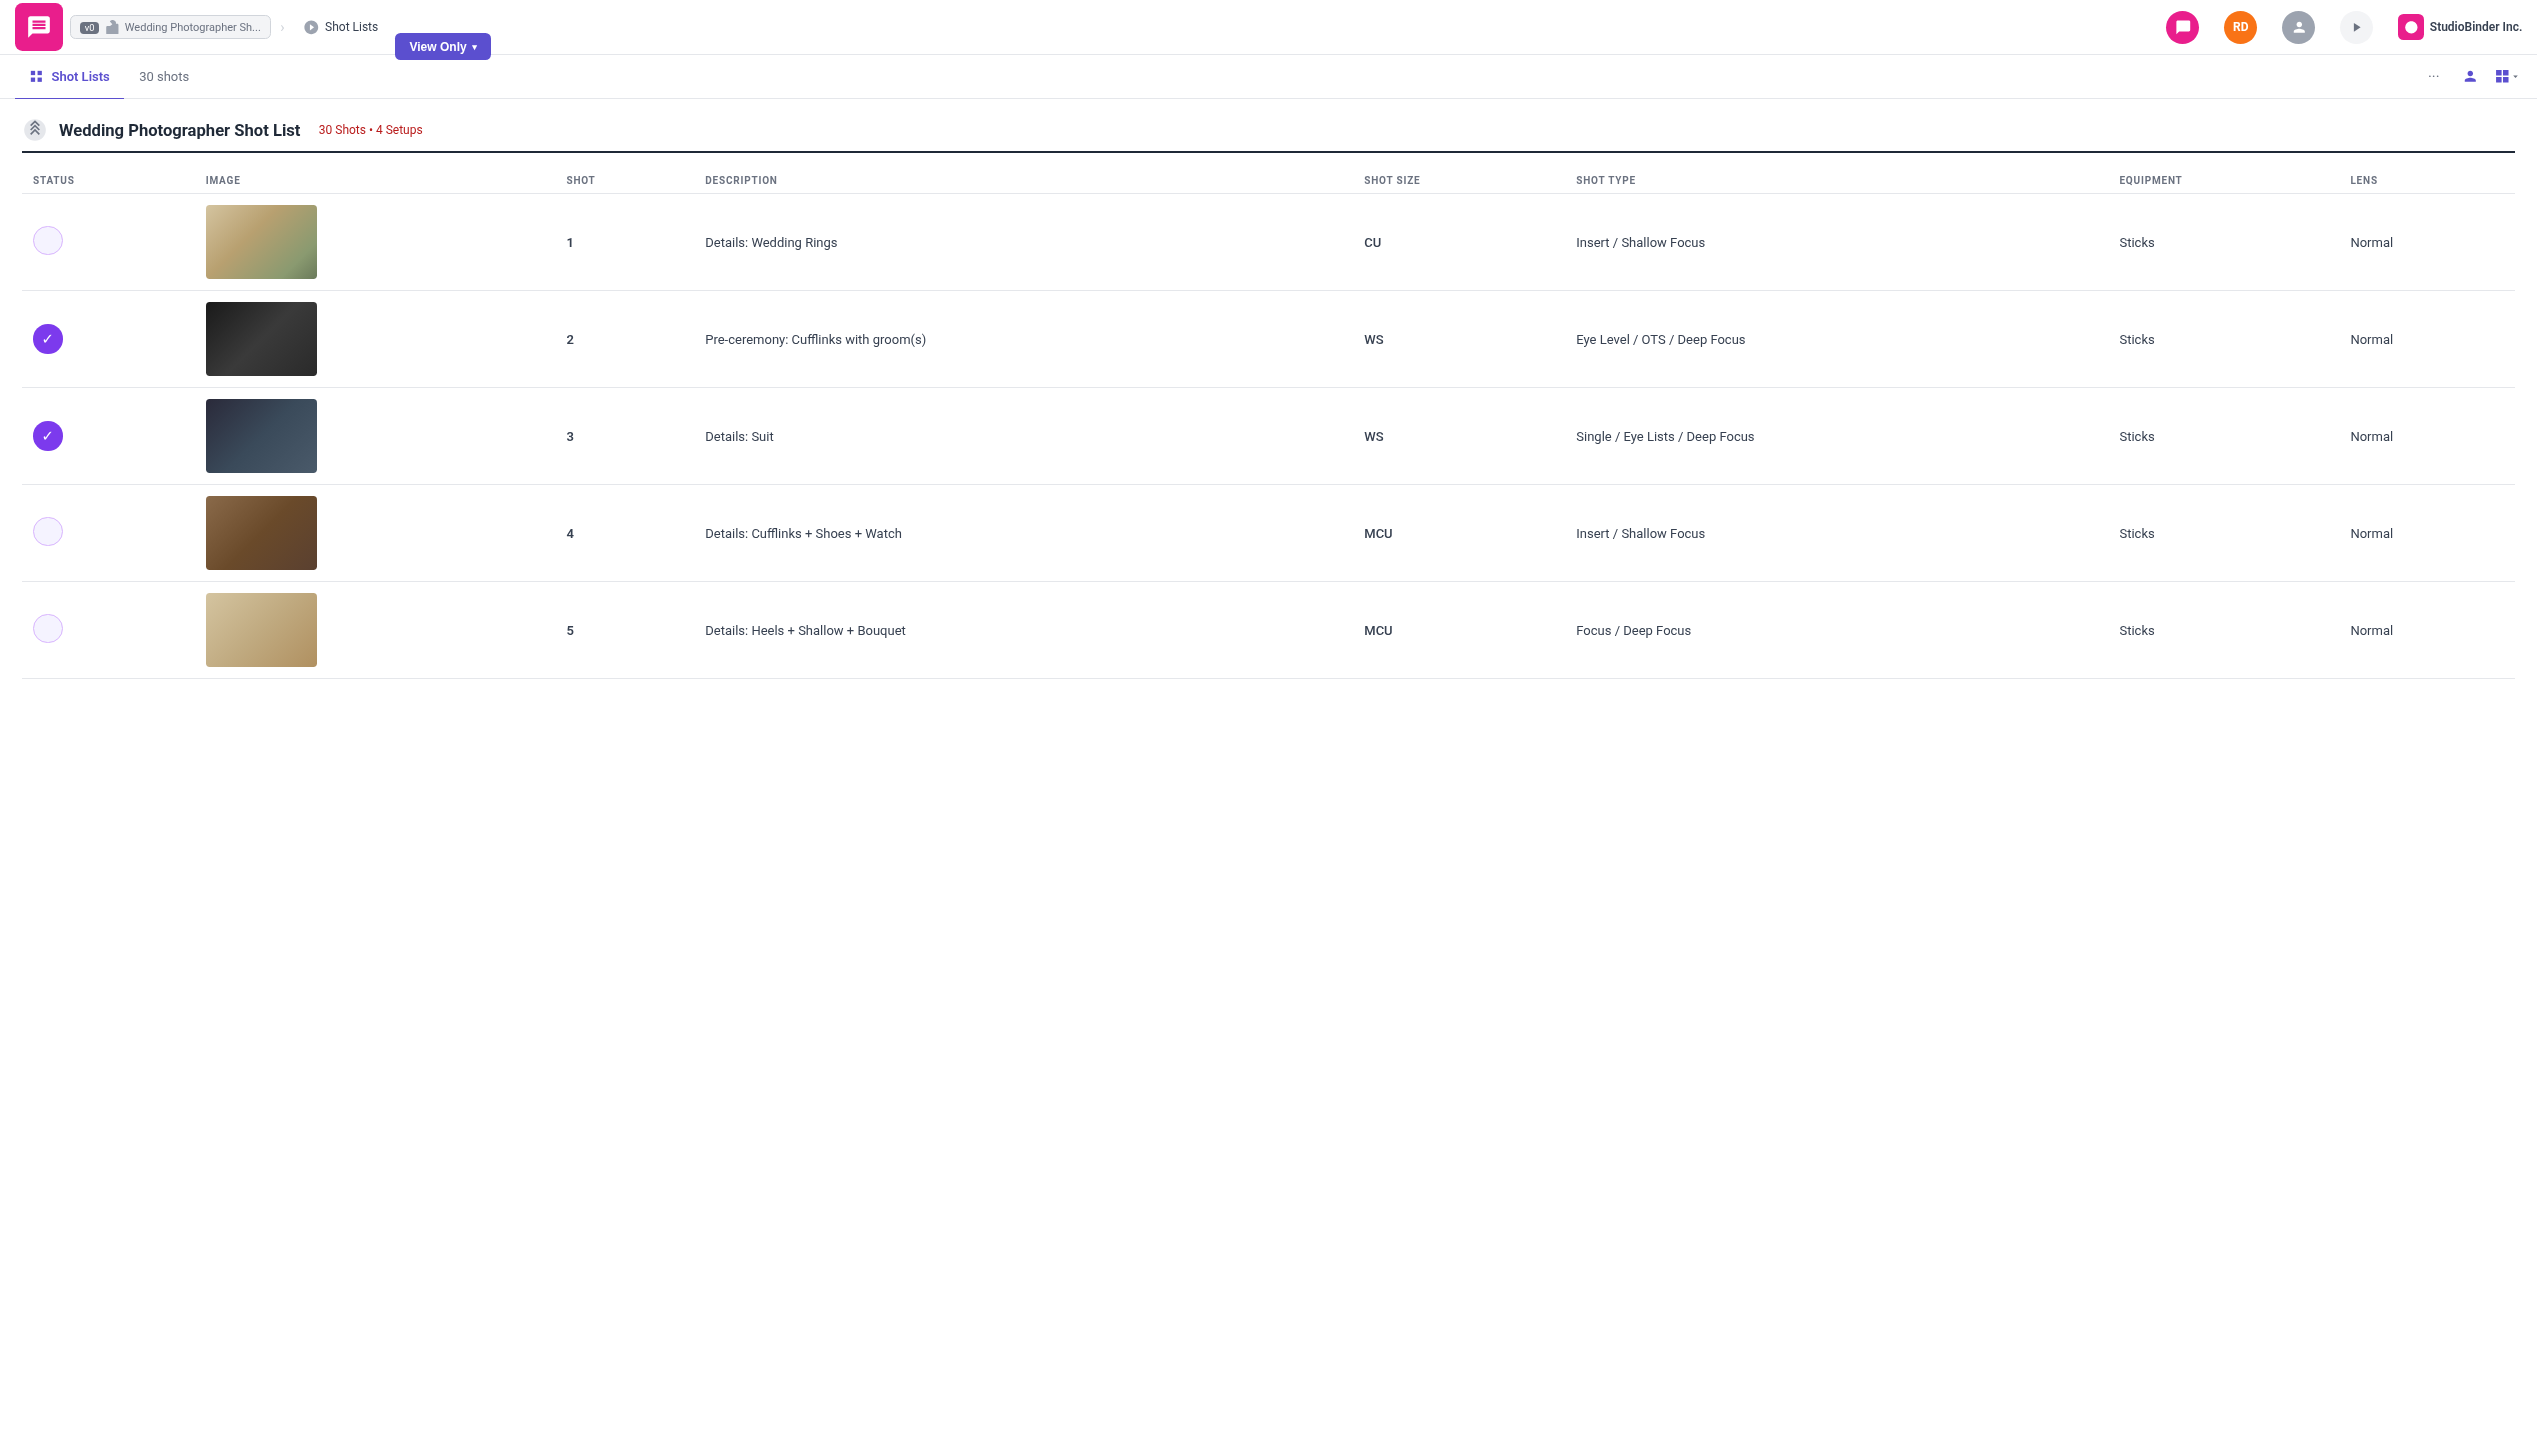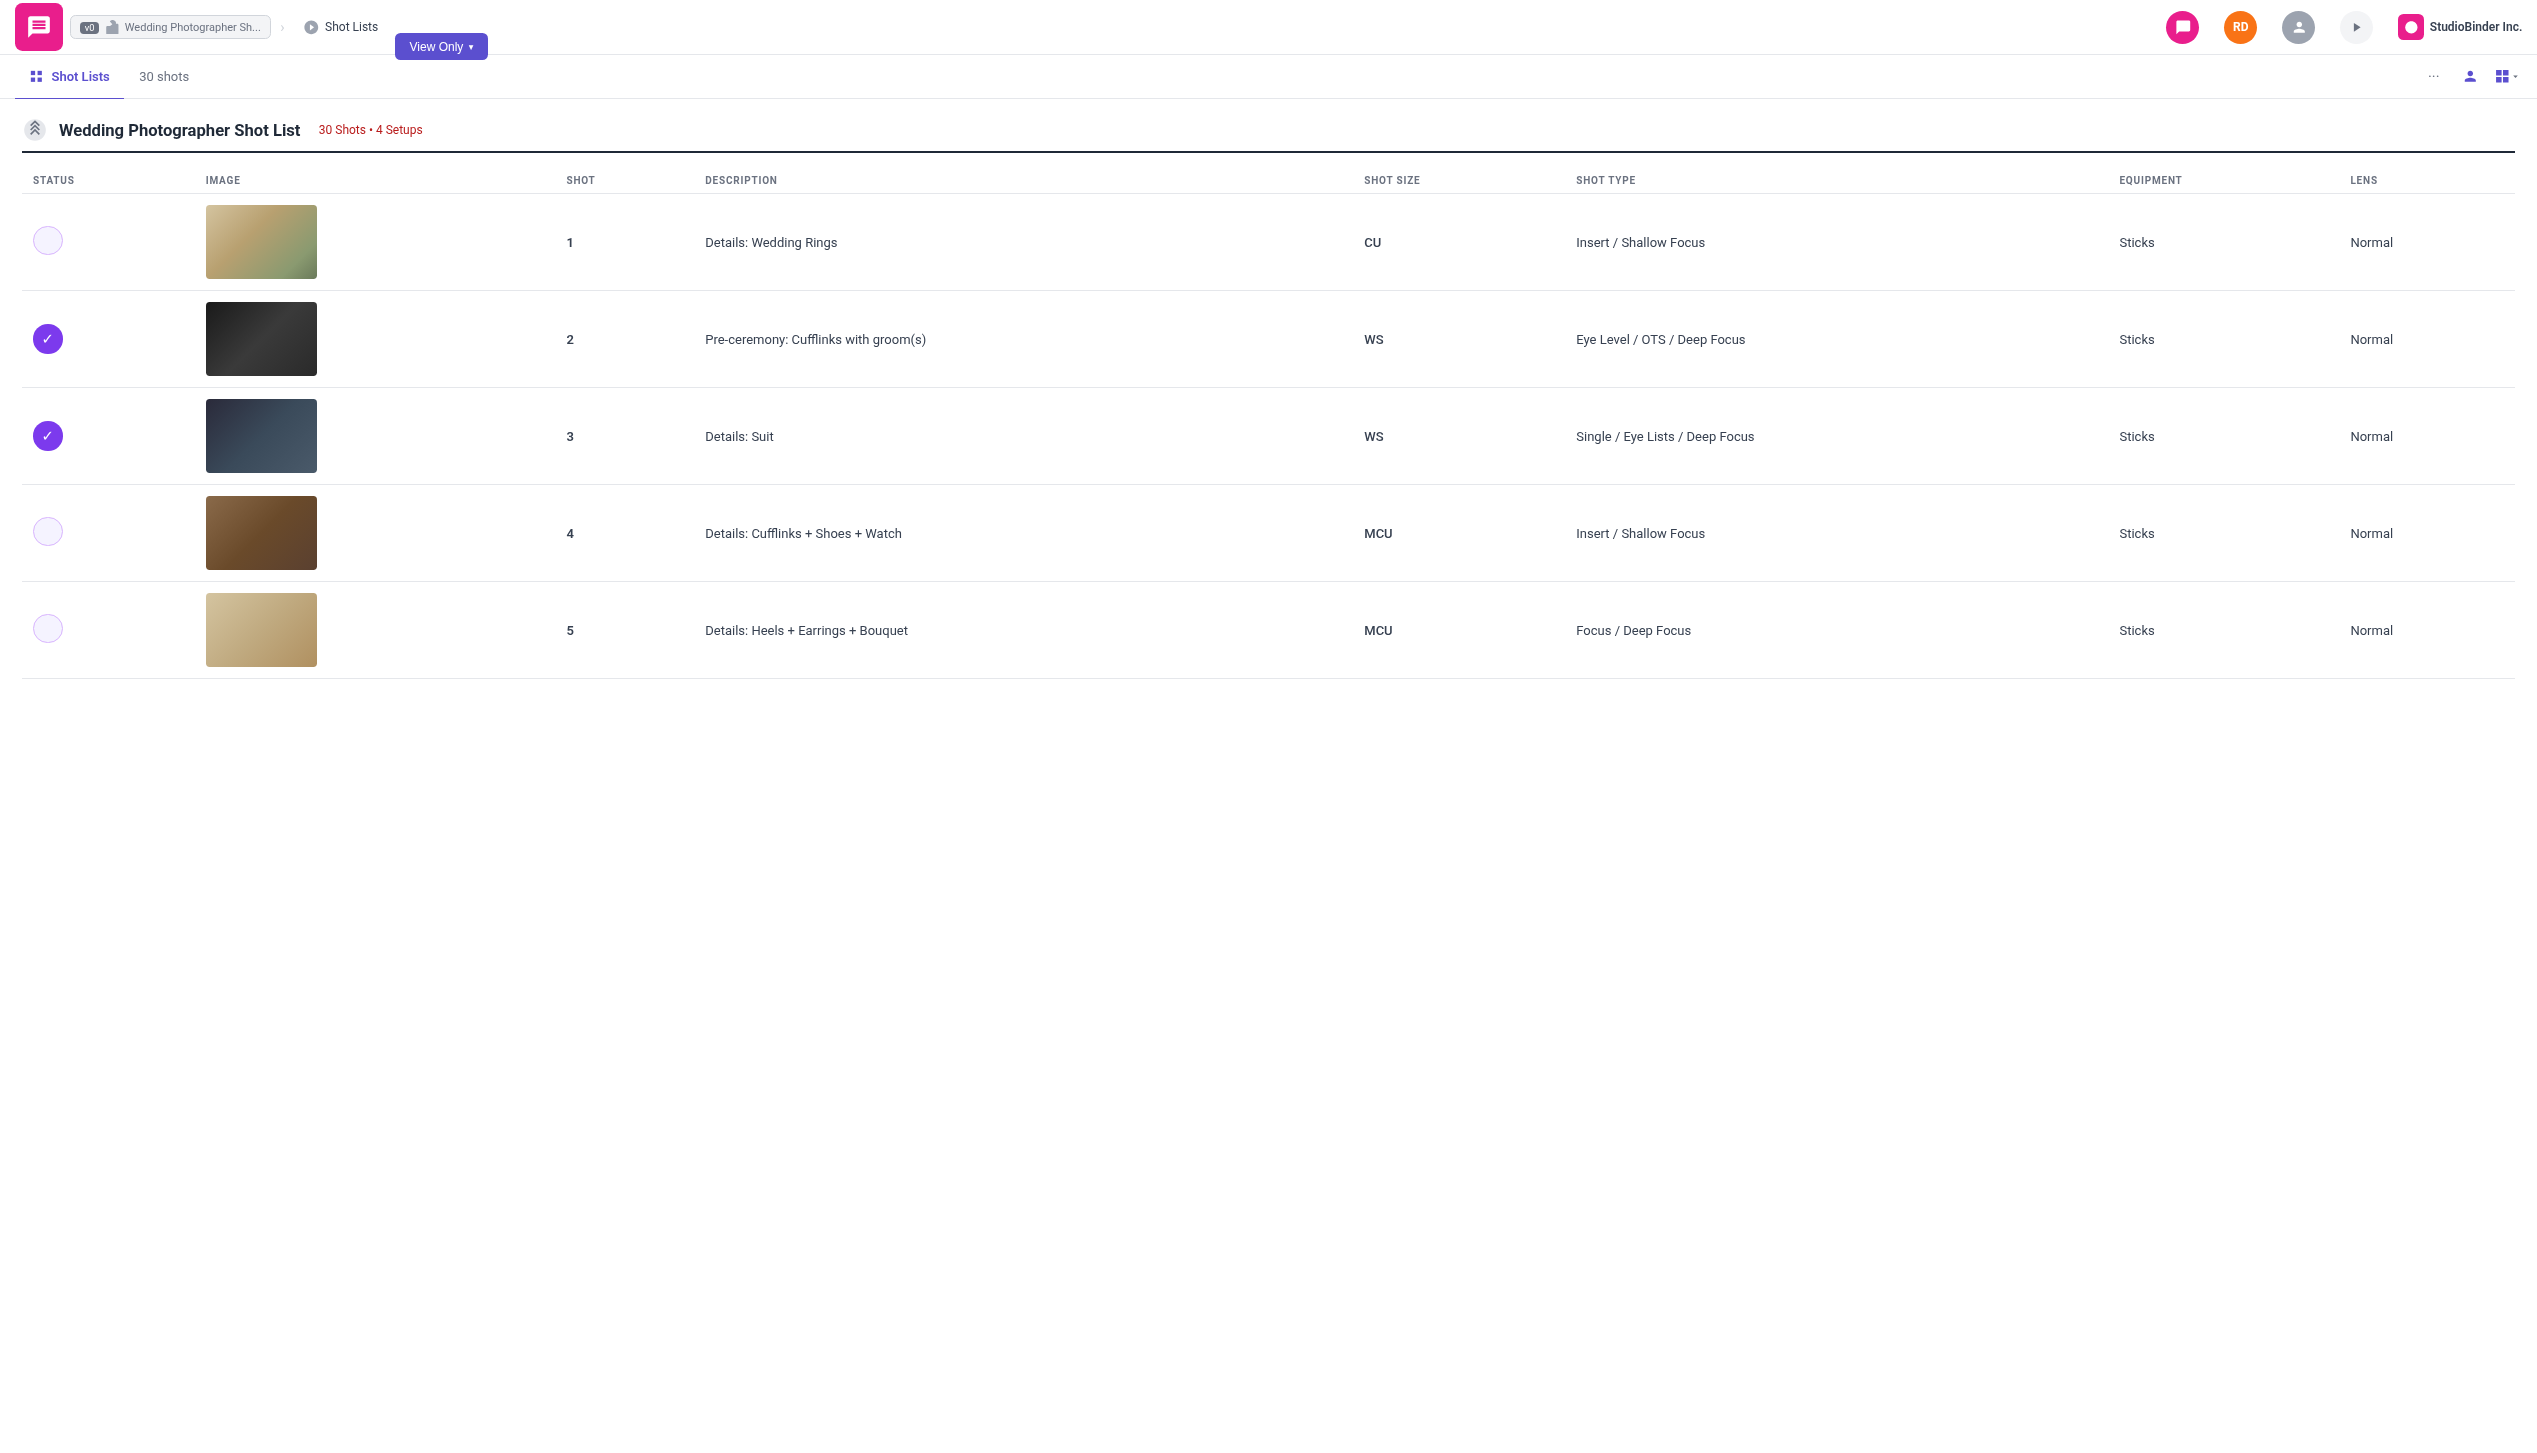--- a/index.html
+++ b/index.html
@@ -31,21 +31,21 @@
     .nav-tag .v-badge {
       background: #6b7280; color: white; border-radius: 3.7px; padding: 0.9px 4.6px; font-size: 9.2px;
     }
     .nav-separator { color: #d1d5db; margin: 0 1.8px; font-size: 14.7px; }
     .nav-shot-lists {
       display: flex; align-items: center; gap: 5.5px;
       padding: 3.7px 9.2px; font-size: 12px; color: #374151; cursor: pointer;
     }
     .view-only-btn {
       background: #5b4fcf; color: white; border: none; border-radius: 5.5px;
-      padding: 6.4px 14.7px; font-size: 12px; font-weight: 400; cursor: pointer;
+      padding: 6.4px 14.7px; font-size: 12px; font-weight: 700; cursor: pointer;
       display: flex; align-items: center; gap: 5.5px; margin-top: 39px;
     }
     .view-only-btn .chevron { font-size: 9.2px; }
     .nav-spacer { flex: 1; }
     .nav-right {
       display: flex; align-items: center; gap: 25px;
     }
     .avatar-circle {
       width: 33px; height: 33px; border-radius: 50%;
       display: flex; align-items: center; justify-content: center;
@@ -339,21 +339,21 @@
           <td><span class="shot-type">Insert / Shallow Focus</span></td>
           <td><span class="shot-equip">Sticks</span></td>
           <td><span class="shot-lens">Normal</span></td>
         </tr>
         <tr>
           <td><div class="status-circle"></div></td>
           <td>
             <div class="img-cell" style="background: linear-gradient(135deg, #d4c4a0 0%, #c0aa80 50%, #b09060 100%);"></div>
           </td>
           <td><span class="shot-num">5</span></td>
-          <td><span class="shot-desc">Details: Heels + Earrings + Bouquet</span></td>
+          <td><span class="shot-desc">Details: Heels + Shallow + Bouquet</span></td>
           <td><span class="shot-size">MCU</span></td>
           <td><span class="shot-type">Focus / Deep Focus</span></td>
           <td><span class="shot-equip">Sticks</span></td>
           <td><span class="shot-lens">Normal</span></td>
         </tr>
       </tbody>
   </table>
 </div>
 
 

